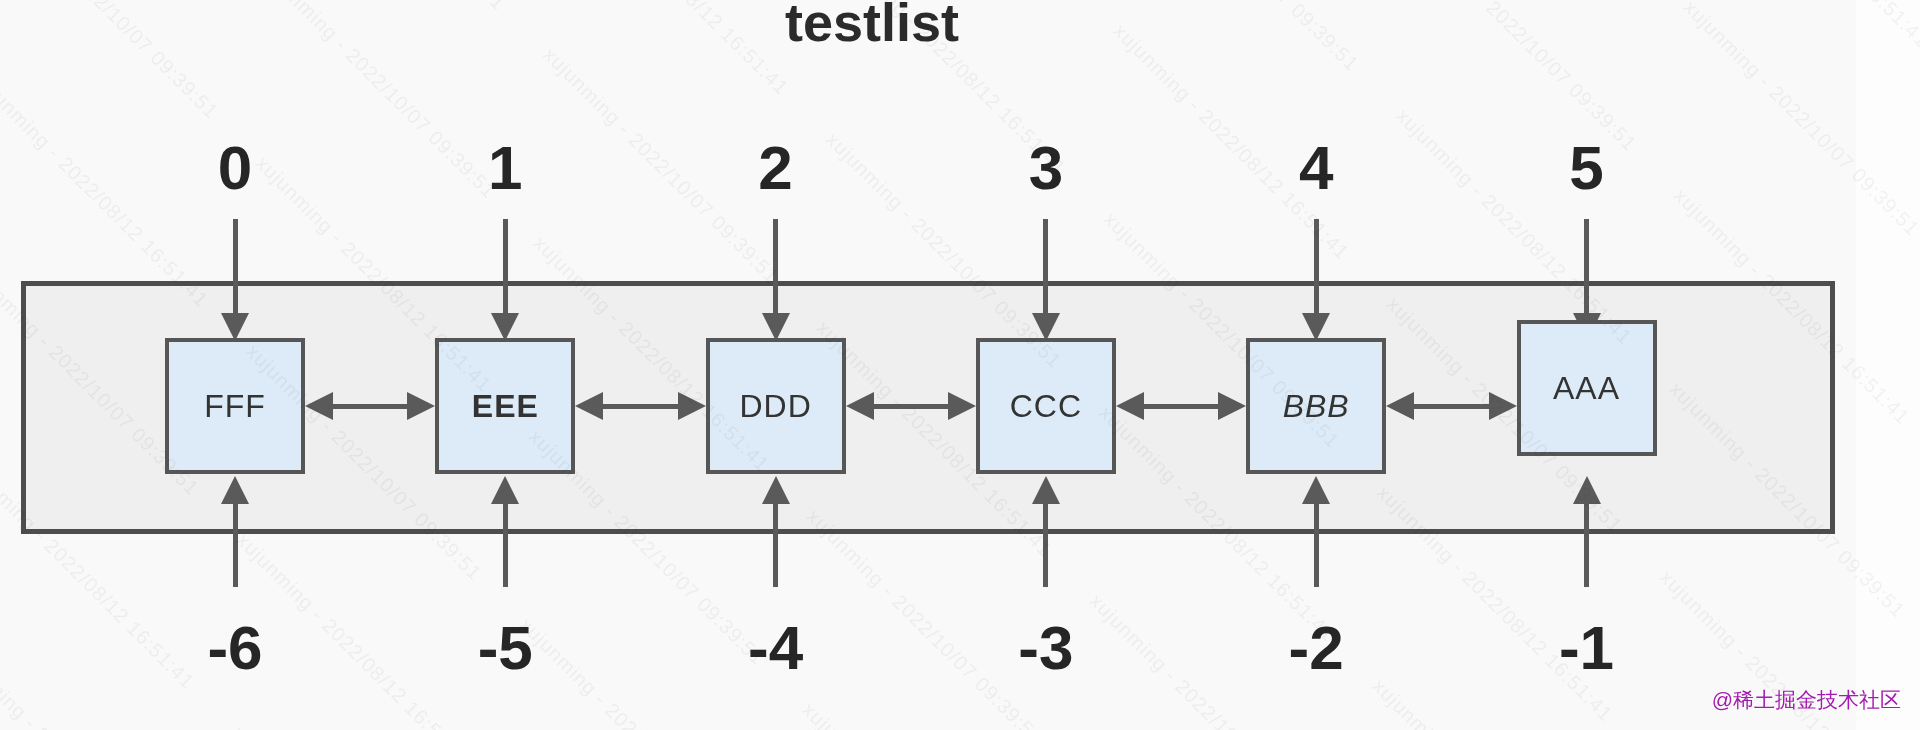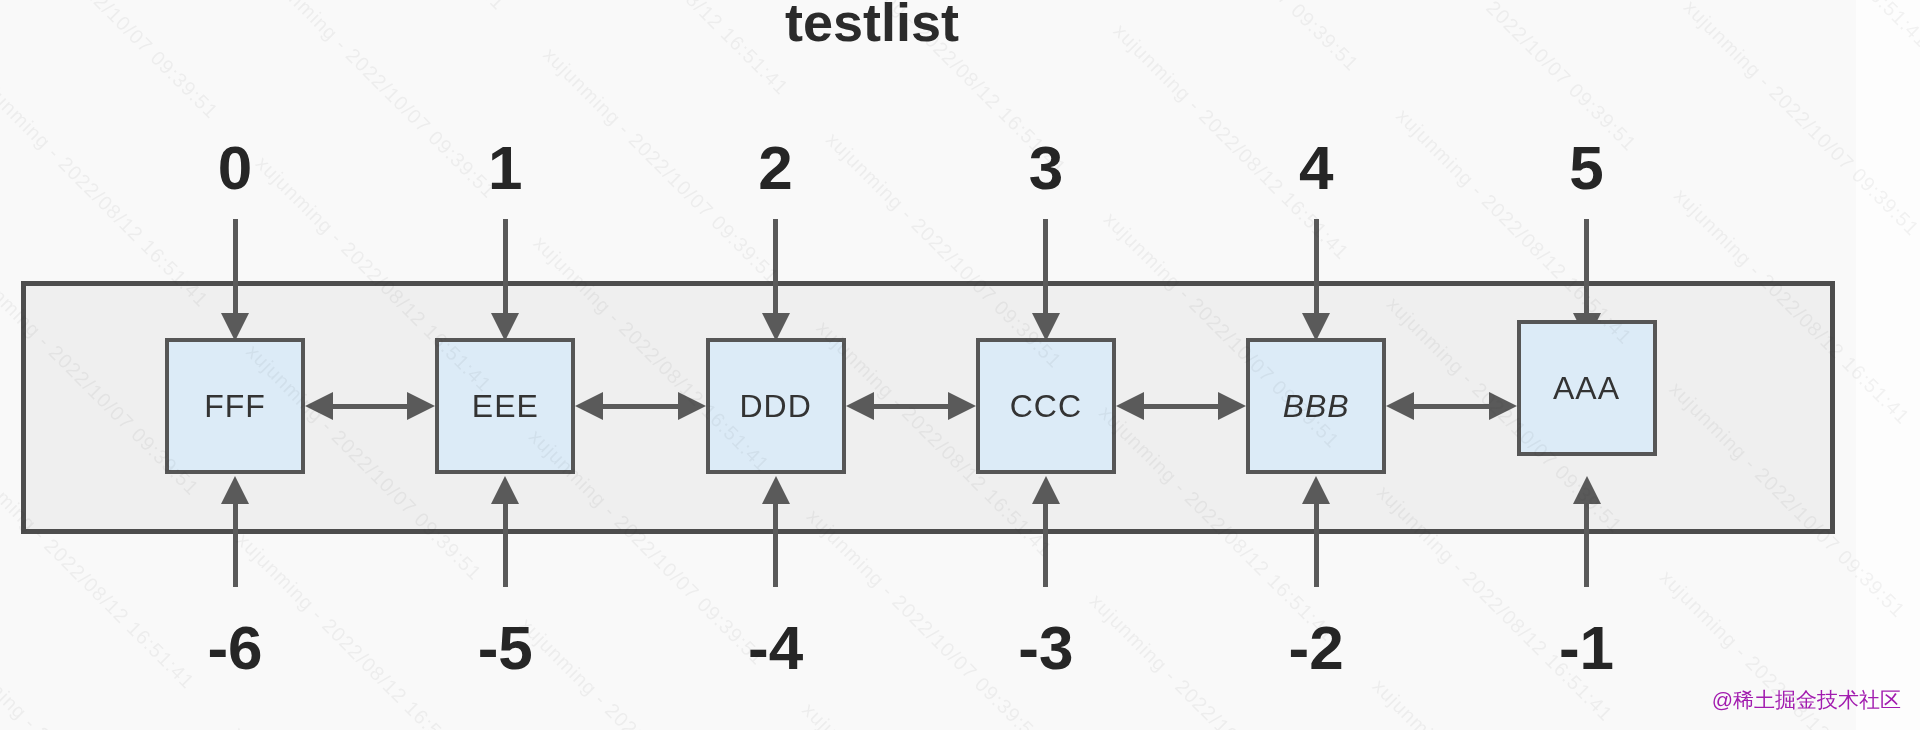--- a/index.html
+++ b/index.html
@@ -111,21 +111,21 @@
       <div class="idx" style="left: 155px; top: 137px;">0</div>
       <div class="vline" style="left: 232.5px; top: 219px; height: 96px;"></div>
       <div class="tri down" style="left: 221px; top: 313px;"></div>
       <div class="node-box" style="left: 165px; top: 338px;">FFF</div>
       <div class="tri up" style="left: 221px; top: 476px;"></div>
       <div class="vline" style="left: 232.5px; top: 502px; height: 85px;"></div>
       <div class="idx" style="left: 155px; top: 617px;">-6</div>
       <div class="idx" style="left: 425.3px; top: 137px;">1</div>
       <div class="vline" style="left: 502.8px; top: 219px; height: 96px;"></div>
       <div class="tri down" style="left: 491.3px; top: 313px;"></div>
-      <div class="node-box" style="left: 435.3px; top: 338px;">EEE</div>
+      <div class="node-box" style="left: 435.3px; top: 338px; font-weight: bold;">EEE</div>
       <div class="tri up" style="left: 491.3px; top: 476px;"></div>
       <div class="vline" style="left: 502.8px; top: 502px; height: 85px;"></div>
       <div class="idx" style="left: 425.3px; top: 617px;">-5</div>
       <div class="idx" style="left: 695.6px; top: 137px;">2</div>
       <div class="vline" style="left: 773.1px; top: 219px; height: 96px;"></div>
       <div class="tri down" style="left: 761.6px; top: 313px;"></div>
       <div class="node-box" style="left: 705.6px; top: 338px;">DDD</div>
       <div class="tri up" style="left: 761.6px; top: 476px;"></div>
       <div class="vline" style="left: 773.1px; top: 502px; height: 85px;"></div>
       <div class="idx" style="left: 695.6px; top: 617px;">-4</div>

